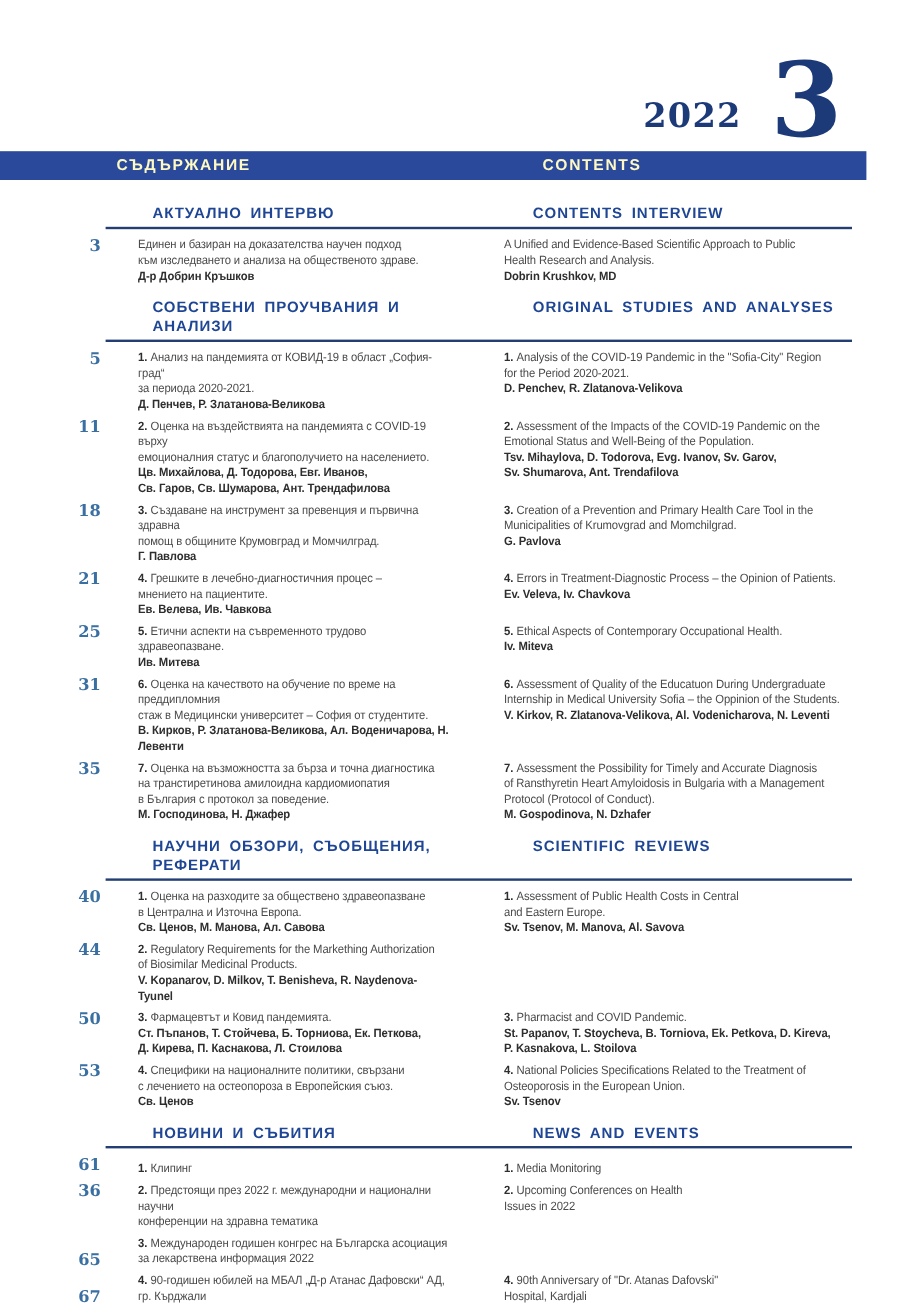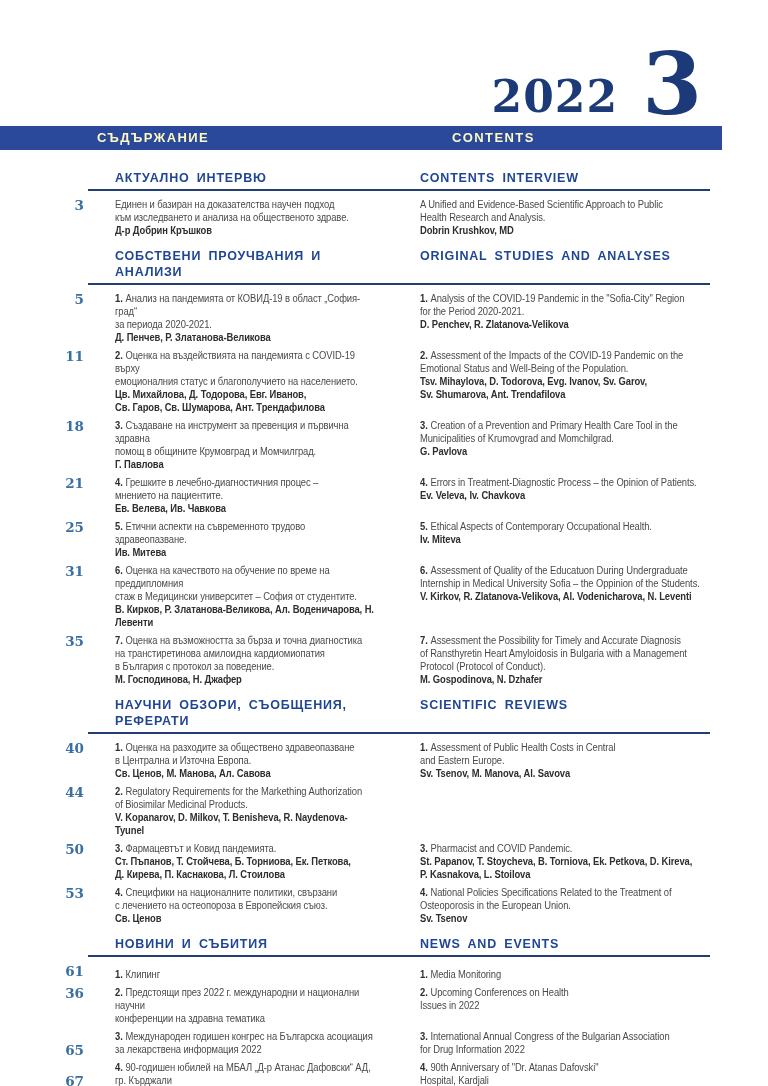--- a/index.html
+++ b/index.html
@@ -2,40 +2,40 @@
 <html><head>
 <meta charset="utf-8">
 <style>
   html,body{margin:0;padding:0;background:#ffffff;}
   body{width:768px;height:1086px;font-family:"Liberation Sans",sans-serif;}
   .page{position:relative;width:768px;height:1086px;background:#fff;overflow:hidden;}
 
   
   .masthead{position:relative;height:126px;}
   .year{position:absolute;top:78px;right:150px;font-family:"DejaVu Serif",serif;
-        font-weight:bold;font-size:44px;line-height:38px;color:#1d3a78;letter-spacing:1px;}
+        font-weight:bold;font-size:28px;line-height:38px;color:#1d3a78;letter-spacing:1px;}
   .issue{position:absolute;top:46px;right:66px;font-family:"DejaVu Serif",serif;
          font-weight:bold;font-size:86px;line-height:76px;color:#1d3a78;}
 
   
   .banner{position:relative;height:24px;width:722px;background:#2a499b;}
   .banner span{position:absolute;top:0;line-height:24px;color:#fef9c3;font-weight:bold;
                font-size:13px;letter-spacing:1.4px;}
   .b-bg{left:97px;}
   .b-en{left:420px;margin-left:32px;}
 
   
   #toc{padding-top:10px;}
   .row{display:grid;grid-template-columns:88px 305px 375px;}
   .cell{padding-left:27px;min-width:0;}
   .num{padding:0 4px 0 0;text-align:right;font-family:"DejaVu Serif",serif;
        font-weight:bold;font-size:13.5px;line-height:14px;color:#3a6fa2;}
   .shift .num{padding-top:13px;}
 
-  .heading-row{margin:10px 0 3px;}
+  .heading-row{margin:10px 0 3px;gap:12px;}
   .heading-row h2{margin:0;font-size:12.5px;line-height:16px;font-weight:bold;
                   color:#1f4694;letter-spacing:0.8px;word-spacing:3px;}
   .rule{height:2px;background:#233e73;margin-left:88px;width:622px;margin-bottom:7px;}
   .entry{margin-bottom:4px;}
 
   .scale{display:inline-block;transform:scaleX(0.94);transform-origin:0 0;}
   .title,.authors{margin:0;font-size:10px;line-height:13px;letter-spacing:-0.1px;
                   white-space:pre-line;}
   .title{color:#4a4a4a;}
   .authors{color:#2e2e2e;font-weight:bold;}
@@ -354,27 +354,20 @@
 
   <div class="row entry shift">
     <div class="num">65</div>
     <div class="cell side-bg">
       <div class="scale">
         <p class="title"><b class="n">3.</b><span class="t">Международен годишен конгрес на Българска асоциация
 за лекарствена информация 2022</span></p>
         
       </div>
     </div>
-    <div class="cell side-en">
-      <div class="scale">
-        <p class="title"><b class="n">3.</b><span class="t">International Annual Congress of the Bulgarian Association
-for Drug Information 2022</span></p>
-        
-      </div>
-    </div>
   </div>
 
   <div class="row entry shift">
     <div class="num">67</div>
     <div class="cell side-bg">
       <div class="scale">
         <p class="title"><b class="n">4.</b><span class="t">90-годишен юбилей на МБАЛ „Д-р Атанас Дафовски“ АД,
 гр. Кърджали</span></p>
         
       </div>

